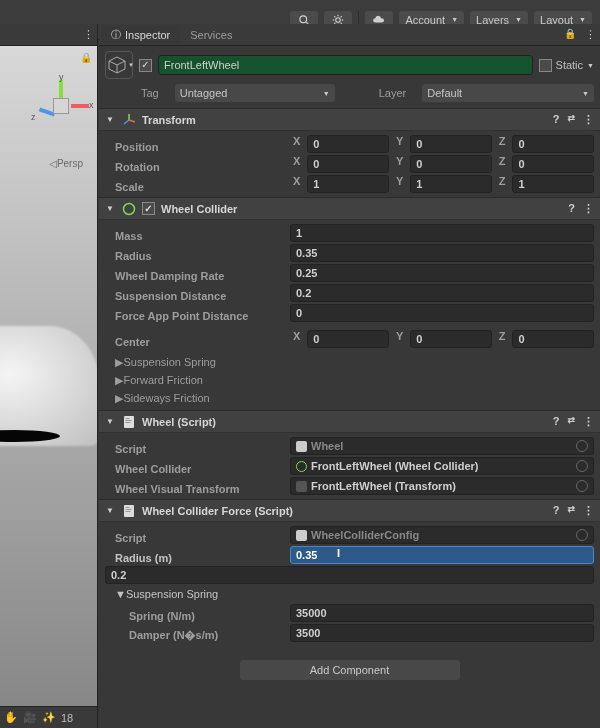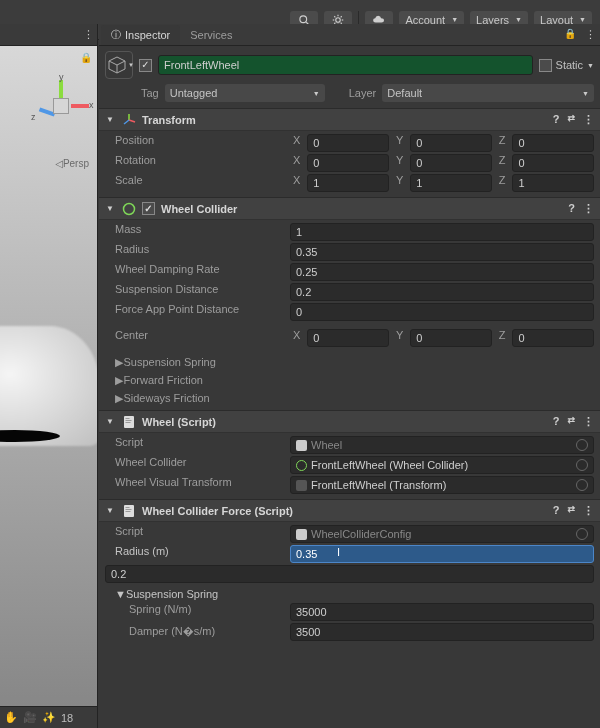--- a/index.html
+++ b/index.html
@@ -140,21 +140,21 @@
     flex:1;
     background:#14532d;
     border:1px solid #222;
     color:#cfcfcf;
     padding:3px 5px;
     border-radius:3px;
   }
   .static-grp { display:flex; align-items:center; gap:4px; color:#c0c0c0; }
 
   .go-subheader {
-    display:flex; align-items:center; gap:6px;
+    display:flex; align-items:center; gap:16px;
     padding: 2px 6px 6px 42px;
   }
   .drop {
     background:#484848; border:none; border-radius:3px;
     color:#c4c4c4; padding:3px 5px;
     display:flex; align-items:center; justify-content:space-between;
     flex:1;
   }
   .label-sm { color:#9d9d9d; }
 
@@ -167,21 +167,21 @@
     padding:3px 6px;
     font-weight:600; color:#d6d6d6;
   }
   .fold { width:10px; color:#cfcfcf; font-size:8px; text-align:center; cursor:pointer;}
   .comp-icon { width:15px; height:15px; display:flex; align-items:center; justify-content:center; }
   .comp-title { flex:1; }
   .comp-ctx { display:flex; gap:8px; color:#cfcfcf; }
 
   
   .rows { padding: 3px 6px 3px 6px; }
-  .row { display:flex; align-items:flex-start; height:19px; margin-bottom:1px;}
+  .row { display:flex; align-items:flex-end; height:19px; margin-bottom:1px;font-weight:bold;}
   .row .lbl { width:185px; color:#9d9d9d; padding-left:10px;}
   .row .lbl.indent2 { padding-left:24px; }
   .row .lbl.bright { color:#c4c4c4; }
   .field {
     flex:1;
     background:#2b2b2b;
     border:1px solid #222;
     color:#cfcfcf;
     padding:2px 5px;
     border-radius:3px;
@@ -274,21 +274,21 @@
     <span style="position:absolute;right:4px;top:6px;color:#777;font-size:10px;">🔒</span>
     <div class="gizmo">
       <div class="gizmo-y"></div>
       <div class="gizmo-x"></div>
       <div class="gizmo-z"></div>
       <div class="gizmo-cube"></div>
       <span class="gizmo-label" style="left:28px;top:-4px;">y</span>
       <span class="gizmo-label" style="left:58px;top:24px;">x</span>
       <span class="gizmo-label" style="left:0;top:36px;">z</span>
     </div>
-    <div style="position:absolute;right:8px;top:112px;font-size:10px;color:#6a6a6a;">◁<span>Persp</span></div>
+    <div style="position:absolute;right:14px;top:112px;font-size:10px;color:#6a6a6a;">◁<span>Persp</span></div>
     <div class="car"></div>
     <div class="wheel-shadow"></div>
   </div>
   <div class="scene-foot">
     <span class="foot-icon">✋</span>
     <span class="foot-icon">🎥</span>
     <span class="foot-icon">✨</span>
     <span>18</span>
   </div>
 </div>
@@ -537,13 +537,14 @@
     <div class="row">
         <span class="lbl indent2">Spring (N/m)</span>
         <div class="field">35000</div>
       </div>
     <div class="row">
         <span class="lbl indent2">Damper (N�s/m)</span>
         <div class="field">3500</div>
       </div>
   </div>
 
+  <div class="addcomp">Add Component</div>
 </div>
 
 </body></html>

